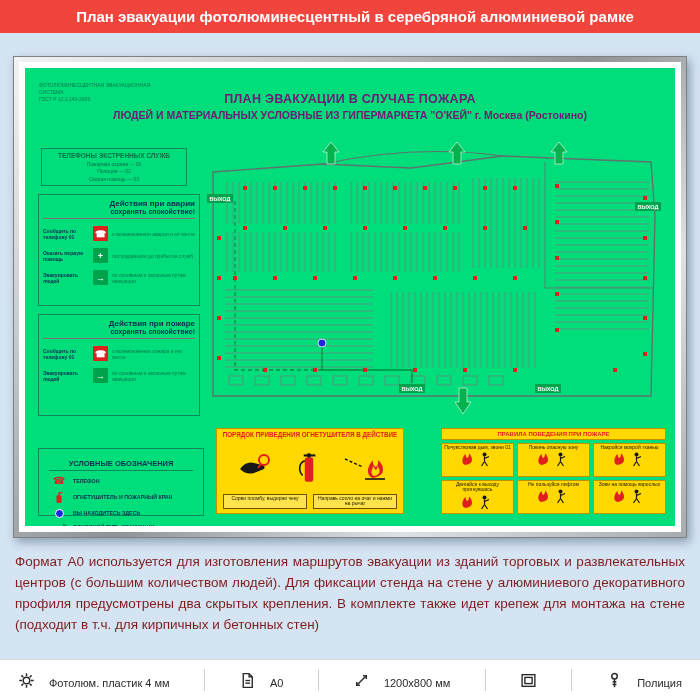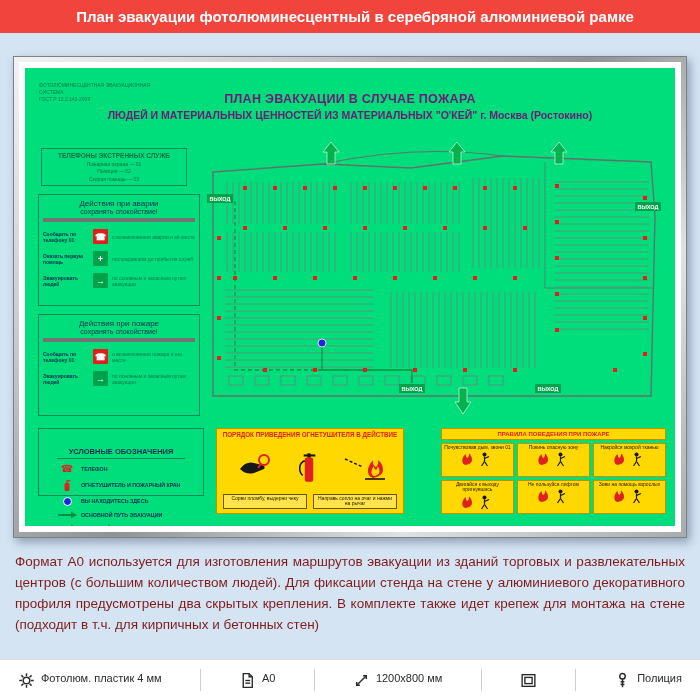--- a/index.html
+++ b/index.html
@@ -19,29 +19,29 @@
   .t1{font-size:12.5px;letter-spacing:.3px}
   .t2{font-size:10.5px;margin-top:3px}
   .corner-note{position:absolute;left:14px;top:14px;width:130px;font-size:5px;line-height:1.35;color:#007d4c;}
   .box{position:absolute;border:1px solid #0a8a5a;box-sizing:border-box;}
   .phones-box{left:16px;top:80px;width:146px;height:38px;padding:3px;text-align:center;color:#0b6e46;}
   .phones-title{font-size:6.5px;font-weight:bold}
   .phones-line{font-size:5px;margin-top:1.5px}
   .action-box{left:13px;width:162px;padding:4px;}
   .accident{top:126px;height:112px}
   .firebox{top:246px;height:102px}
-  .box-head{text-align:center;color:#0d2d52;font-weight:normal;border-bottom:4px solid #737373;padding-bottom:3px;}
+  .box-head{text-align:right;color:#0d2d52;font-weight:bold;border-bottom:1px solid #737373;padding-bottom:3px;}
   .bh1{font-size:8px}.bh2{font-size:7px}
   .action-row{display:flex;align-items:center;gap:4px;margin-top:7px;}
   .a-label{width:46px;font-size:5px;color:#0d2d52;line-height:1.2;font-weight:bold;}
   .icon-sq{width:15px;height:15px;border-radius:1px;color:#fff;display:flex;align-items:center;
            justify-content:center;font-size:9px;flex:0 0 auto;font-weight:bold;}
   .bg-red{background:#e01f1f}.bg-green{background:#00a14b}
   .a-note{flex:1;font-size:5px;color:#077a4a;line-height:1.2;}
-  .legend-box{left:13px;top:360px;width:166px;height:68px;padding:18px;}
+  .legend-box{left:13px;top:380px;width:166px;height:68px;padding:10px;}
   .legend-title{text-align:center;font-size:7.5px;font-weight:bold;color:#0d2d52;
                 border-bottom:1px solid #0a8a5a;padding-bottom:2px;}
   .legend-row{display:flex;align-items:center;gap:4px;margin-top:5px;}
   .lg-icon{width:20px;display:flex;justify-content:center;align-items:center;flex:0 0 auto;}
   .lg-phone{color:#e01f1f;font-size:10px;line-height:1}
   .lg-dot{width:7px;height:7px;border-radius:50%;background:#2026e0;border:1px solid #fff;}
   .legend-label{font-size:5.3px;font-weight:bold;color:#0d2d52;line-height:1.15;}
   .floor-plan{position:absolute;left:180px;top:70px;width:462px;height:288px;}
   .floor-plan text{font-family:"Liberation Sans",sans-serif;}
   
@@ -60,36 +60,36 @@
   .sp-card{background:#ffd800;border:1px solid #bd9400;display:flex;flex-direction:column;
            align-items:center;padding:1px;box-sizing:border-box;overflow:hidden;}
   .sp-cap{font-size:5px;text-align:center;color:#241b00;line-height:1.05;}
   .sp-card svg{width:100%;height:16px;flex:0 0 auto;margin-top:1px;}
   
   .description{position:absolute;left:15px;top:552px;width:670px;font-size:13.5px;line-height:1.55;
                color:#7f1d1d;text-align:justify;}
   
   .footer{position:absolute;left:0;right:0;bottom:0;height:41px;background:#fff;border-top:1px solid #d8d8d8;
           display:flex;align-items:center;justify-content:space-between;padding:0 18px;box-sizing:border-box;}
-  .f-item{display:flex;align-items:flex-start;gap:6px;font-size:11px;color:#2b2b2b;white-space:nowrap;}
+  .f-item{display:flex;align-items:flex-end;gap:14px;font-size:11px;color:#2b2b2b;white-space:nowrap;}
   .f-sep{width:1px;height:22px;background:#cfcfcf;flex:0 0 auto;}
   .f-ico{flex:0 0 auto;display:flex;align-items:center;}
 </style>
 </head>
 <body>
 
 <div class="banner">План эвакуации фотолюминесцентный в серебряной алюминиевой рамке</div>
 
 <div class="frame">
   <div class="mat">
     <div class="plan">
 
       <div class="plan-title">
         <div class="t1">ПЛАН ЭВАКУАЦИИ В СЛУЧАЕ ПОЖАРА</div>
-        <div class="t2">ЛЮДЕЙ И МАТЕРИАЛЬНЫХ ЦЕННОСТЕЙ ИЗ МАТЕРИАЛЬНЫХ "О'КЕЙ" г. Москва (Ростокино)</div>
+        <div class="t2">ЛЮДЕЙ И МАТЕРИАЛЬНЫХ УСЛОВНЫЕ ИЗ ГИПЕРМАРКЕТА "О'КЕЙ" г. Москва (Ростокино)</div>
       </div>
 
       <div class="corner-note">
         <div>ФОТОЛЮМИНЕСЦЕНТНАЯ ЭВАКУАЦИОННАЯ СИСТЕМА</div>
         <div>ГОСТ Р 12.2.143-2009</div>
       </div>
 
       <div class="box phones-box">
         <div class="phones-title">ТЕЛЕФОНЫ ЭКСТРЕННЫХ СЛУЖБ</div>
         <div class="phones-line">Пожарная охрана — 01</div>

